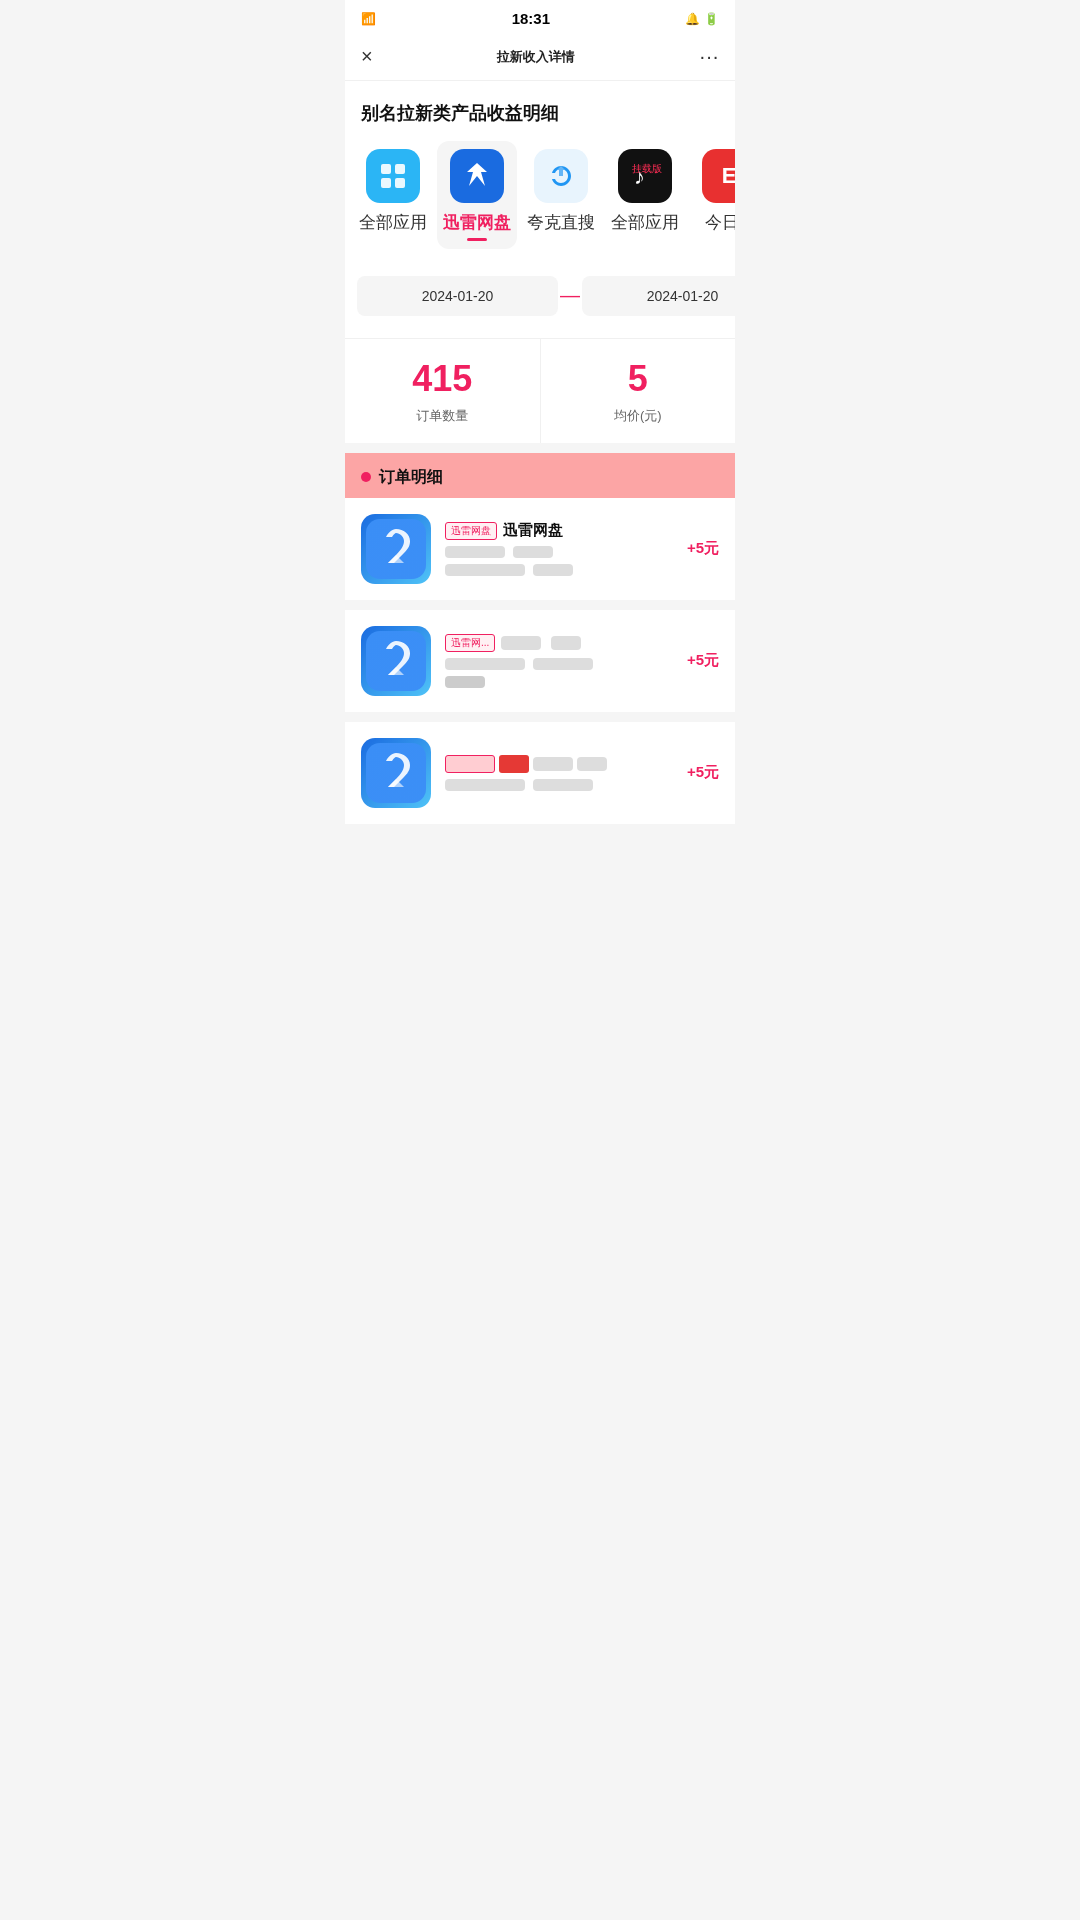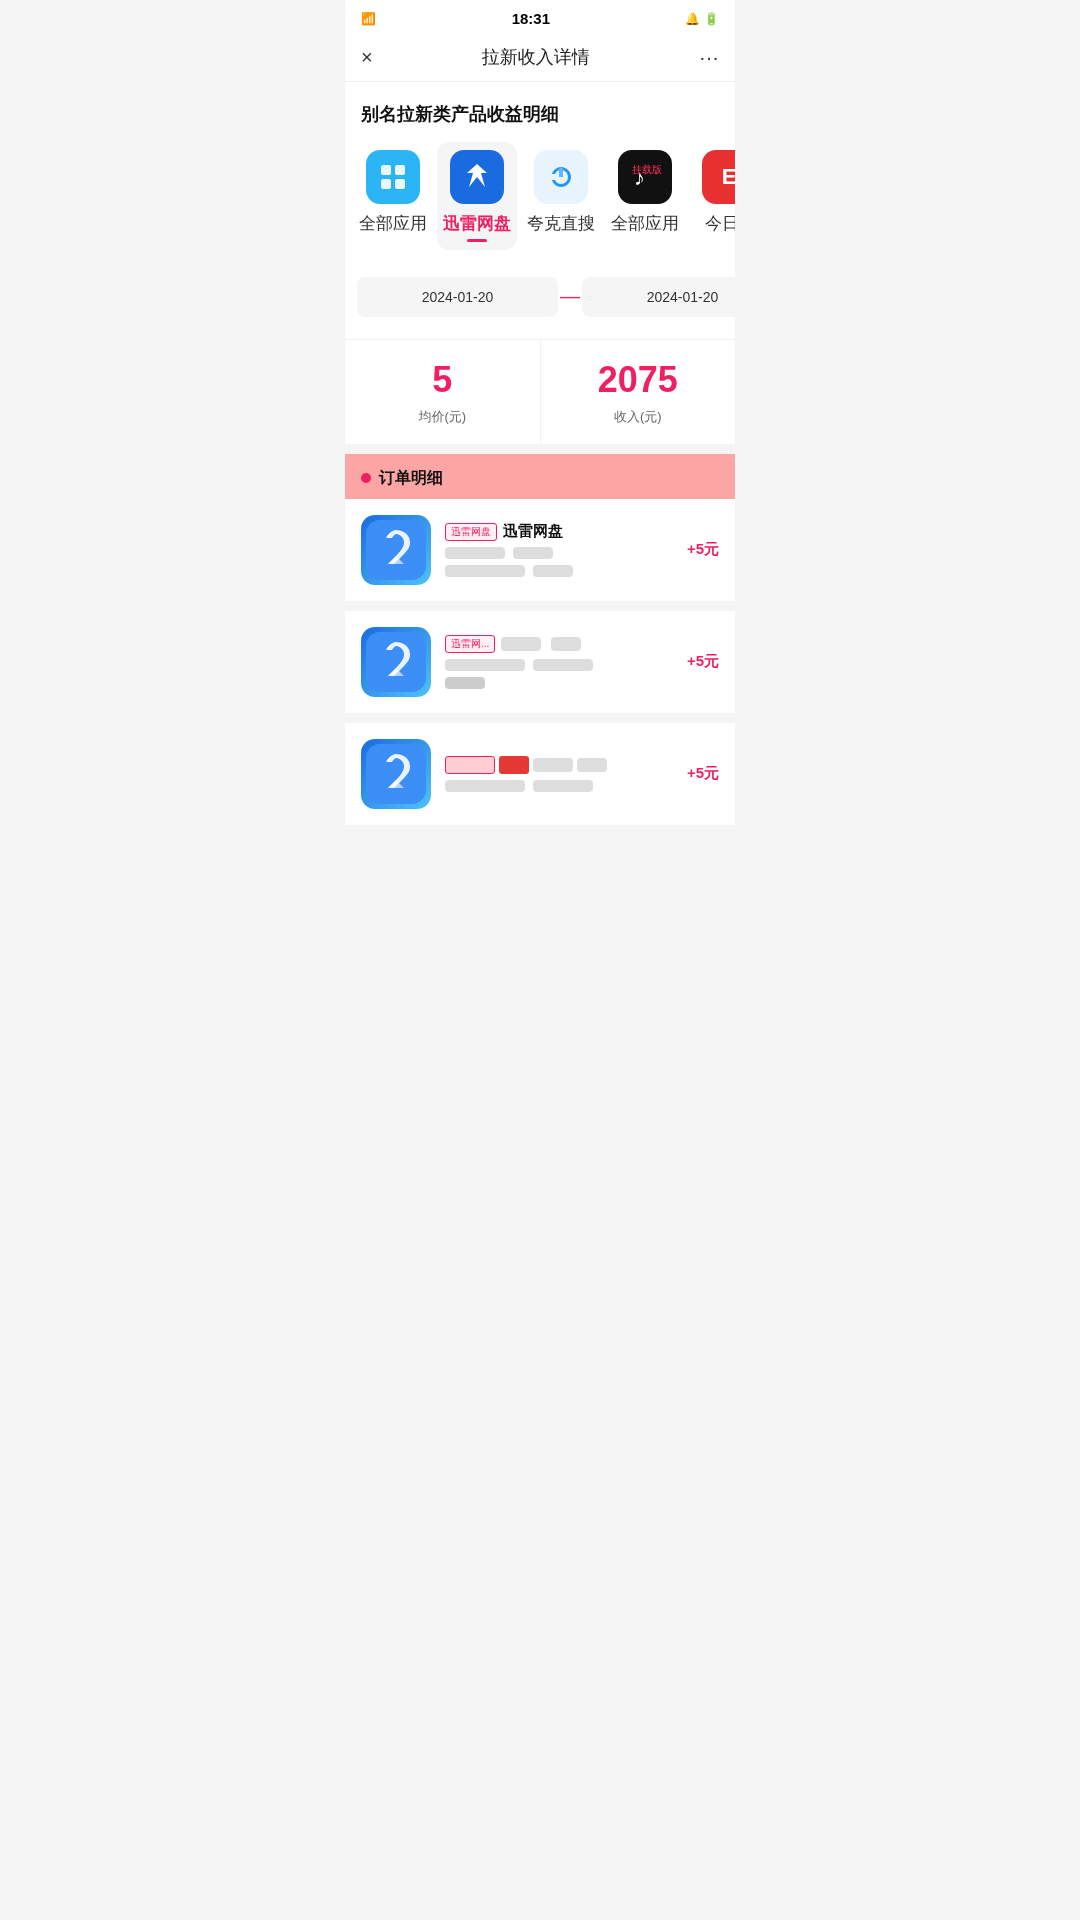--- a/index.html
+++ b/index.html
@@ -28,21 +28,21 @@
 
     
     .header {
       background: #fff;
       display: flex;
       align-items: center;
       justify-content: space-between;
       padding: 12px 16px;
       border-bottom: 1px solid #f0f0f0;
     }
-    .header-title { font-size: 18px; font-weight: 400; color: #222; }
+    .header-title { font-size: 13px; font-weight: 700; color: #222; }
     .header-close { font-size: 20px; color: #333; cursor: pointer; }
     .header-more { font-size: 20px; color: #333; cursor: pointer; }
 
     
     .content { background: #fff; }
 
     
     .section-title {
       padding: 20px 16px 16px;
       font-size: 18px;
@@ -356,26 +356,26 @@
 
   <div class="date-filter">
     <input class="date-input" type="text" readonly="" value="2024-01-20" style="">
     <span class="date-separator">—</span>
     <input class="date-input" type="text" readonly="" value="2024-01-20" style="">
     <button class="query-btn">查询</button>
   </div>
 
   <div class="stats-row">
     <div class="stat-item">
+      <span class="stat-value">415</span>
+      <span class="stat-label">订单数量</span>
+    </div>
+    <div class="stat-item">
       <span class="stat-value">5</span>
       <span class="stat-label">均价(元)</span>
-    </div>
-    <div class="stat-item">
-      <span class="stat-value">2075</span>
-      <span class="stat-label">收入(元)</span>
     </div>
   </div>
 
 </div>
 
 <div class="order-section">
 
   <div class="order-section-header">
     <div class="order-dot"></div>
     <span class="order-section-title">订单明细</span>

